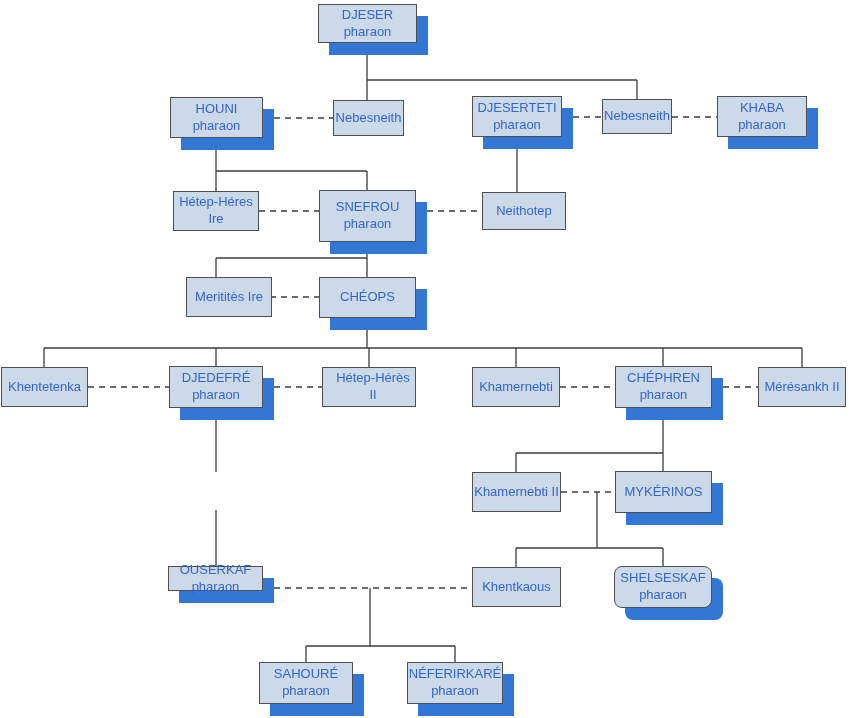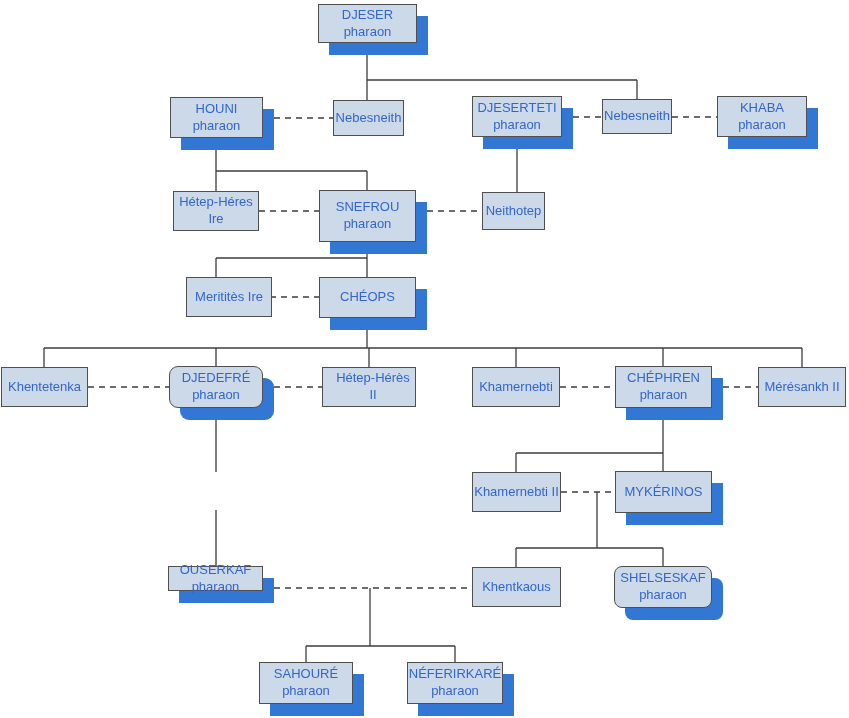--- a/index.html
+++ b/index.html
@@ -118,33 +118,33 @@
       <span class="name">KHABA</span>
       <span class="title">pharaon</span>
     </div>
     <div class="node" style="left: 173px; top: 191px; width: 86px; height: 40px;">
       <span class="name">Hétep-Héres Ire</span>
     </div>
     <div class="node pharaoh" style="left: 319px; top: 190px; width: 97px; height: 52px;">
       <span class="name">SNEFROU</span>
       <span class="title">pharaon</span>
     </div>
-    <div class="node" style="left: 482px; top: 192px; width: 63px; height: 38px;">
+    <div class="node" style="left: 482px; top: 192px; width: 84px; height: 38px;">
       <span class="name">Neithotep</span>
     </div>
     <div class="node" style="left: 186px; top: 277px; width: 86px; height: 40px;">
       <span class="name">Merititès Ire</span>
     </div>
     <div class="node pharaoh" style="left: 319px; top: 277px; width: 97px; height: 41px;">
       <span class="name">CHÉOPS</span>
     </div>
     <div class="node" style="left: 1px; top: 367px; width: 87px; height: 40px;">
       <span class="name">Khentetenka</span>
     </div>
-    <div class="node pharaoh" style="left: 169px; top: 366px; width: 94px; height: 42px; border-radius: 9px;">
+    <div class="node pharaoh" style="left: 169px; top: 366px; width: 94px; height: 42px;">
       <span class="name">DJEDEFRÉ</span>
       <span class="title">pharaon</span>
     </div>
     <div class="node" style="left: 322px; top: 367px; width: 94px; height: 40px; padding-left: 8px;">
       <span class="name">Hétep-Hérès II</span>
     </div>
     <div class="node" style="left: 472px; top: 367px; width: 88px; height: 40px;">
       <span class="name">Khamernebti</span>
     </div>
     <div class="node pharaoh" style="left: 615px; top: 366px; width: 97px; height: 42px;">

